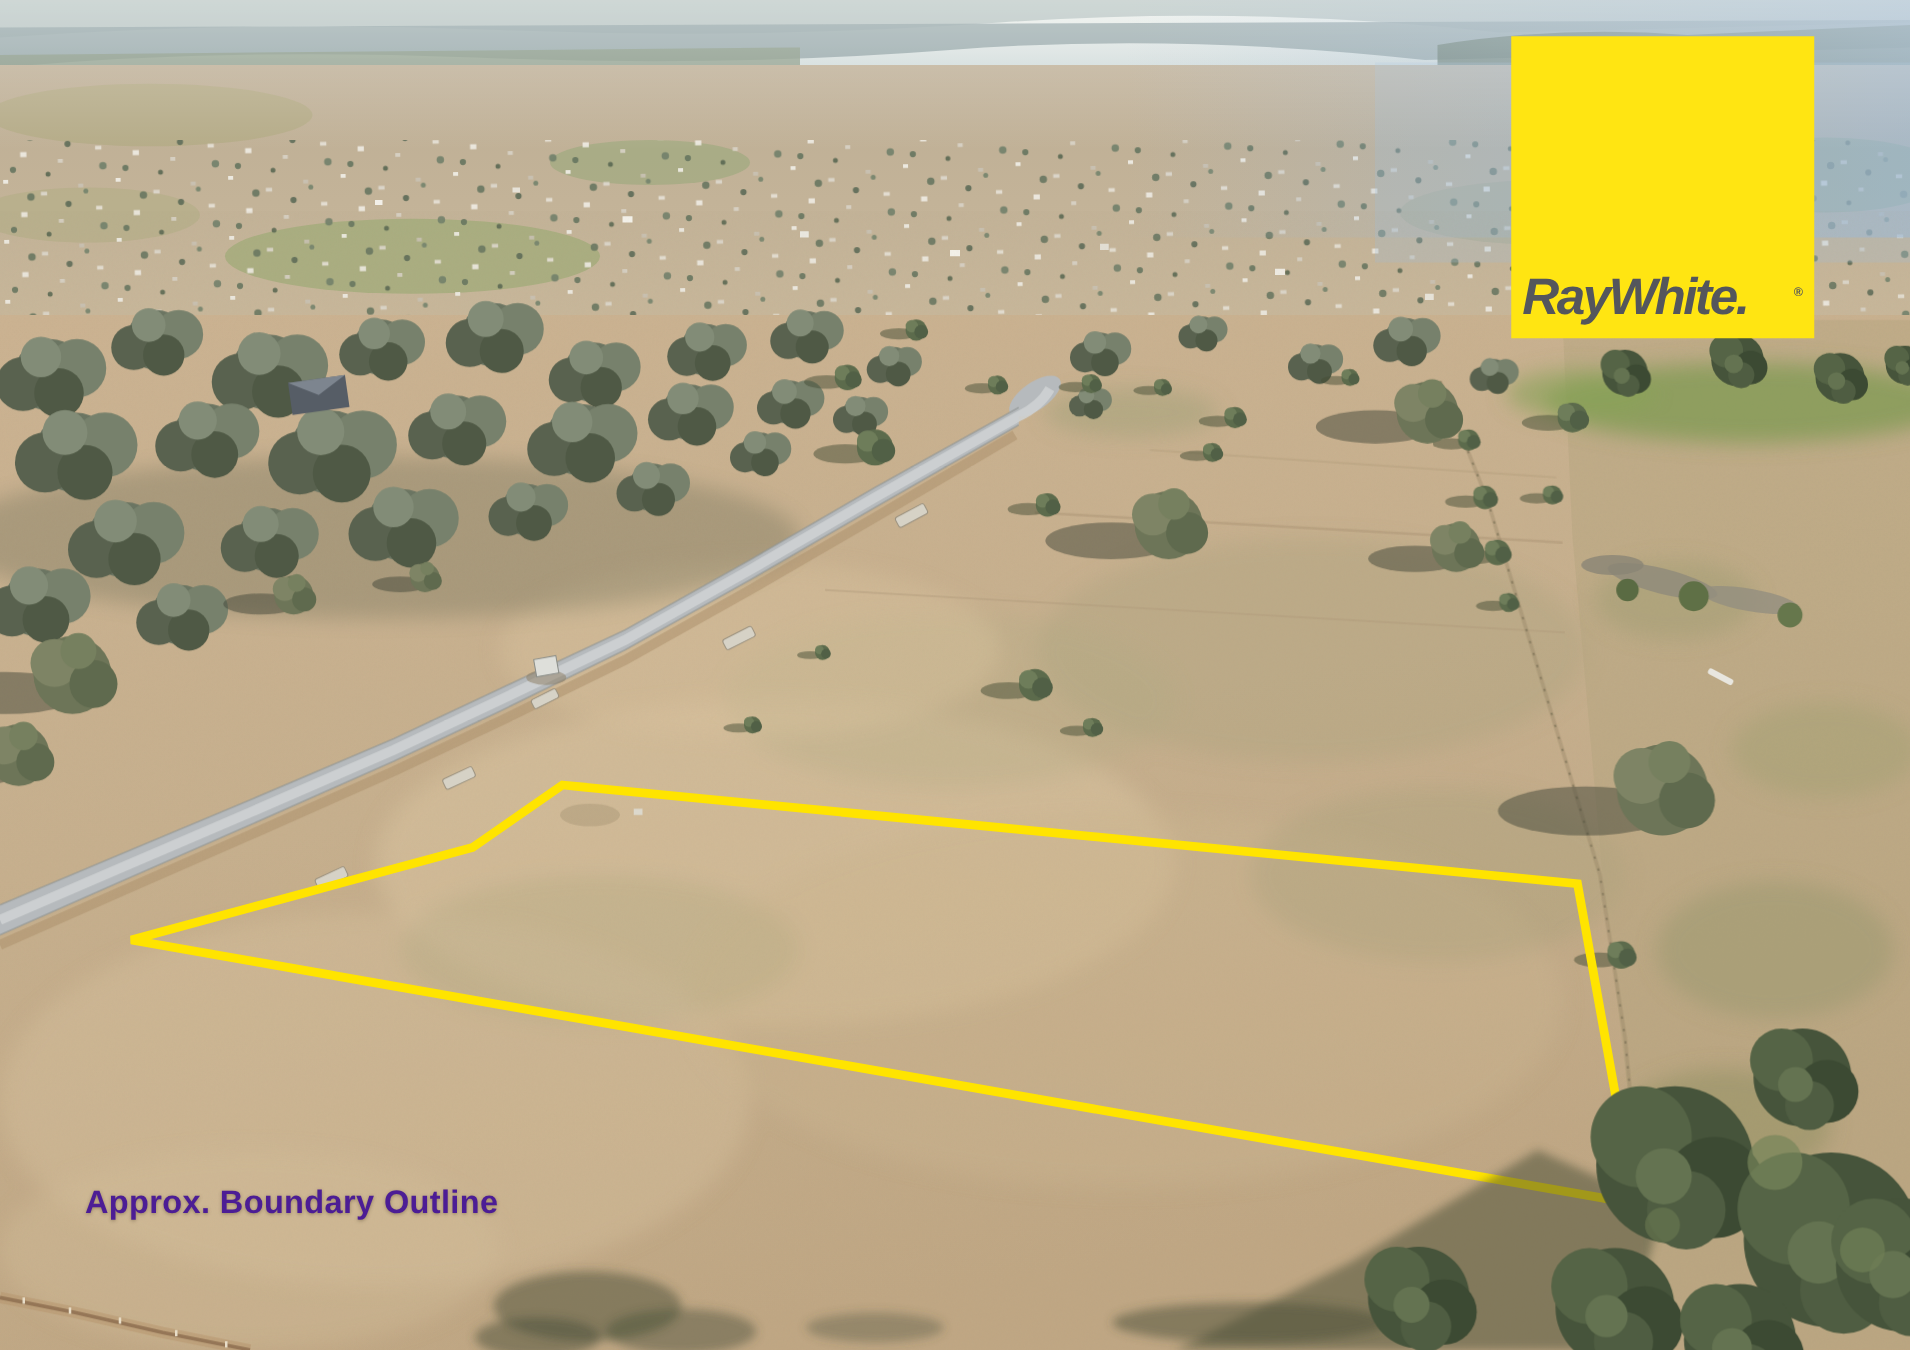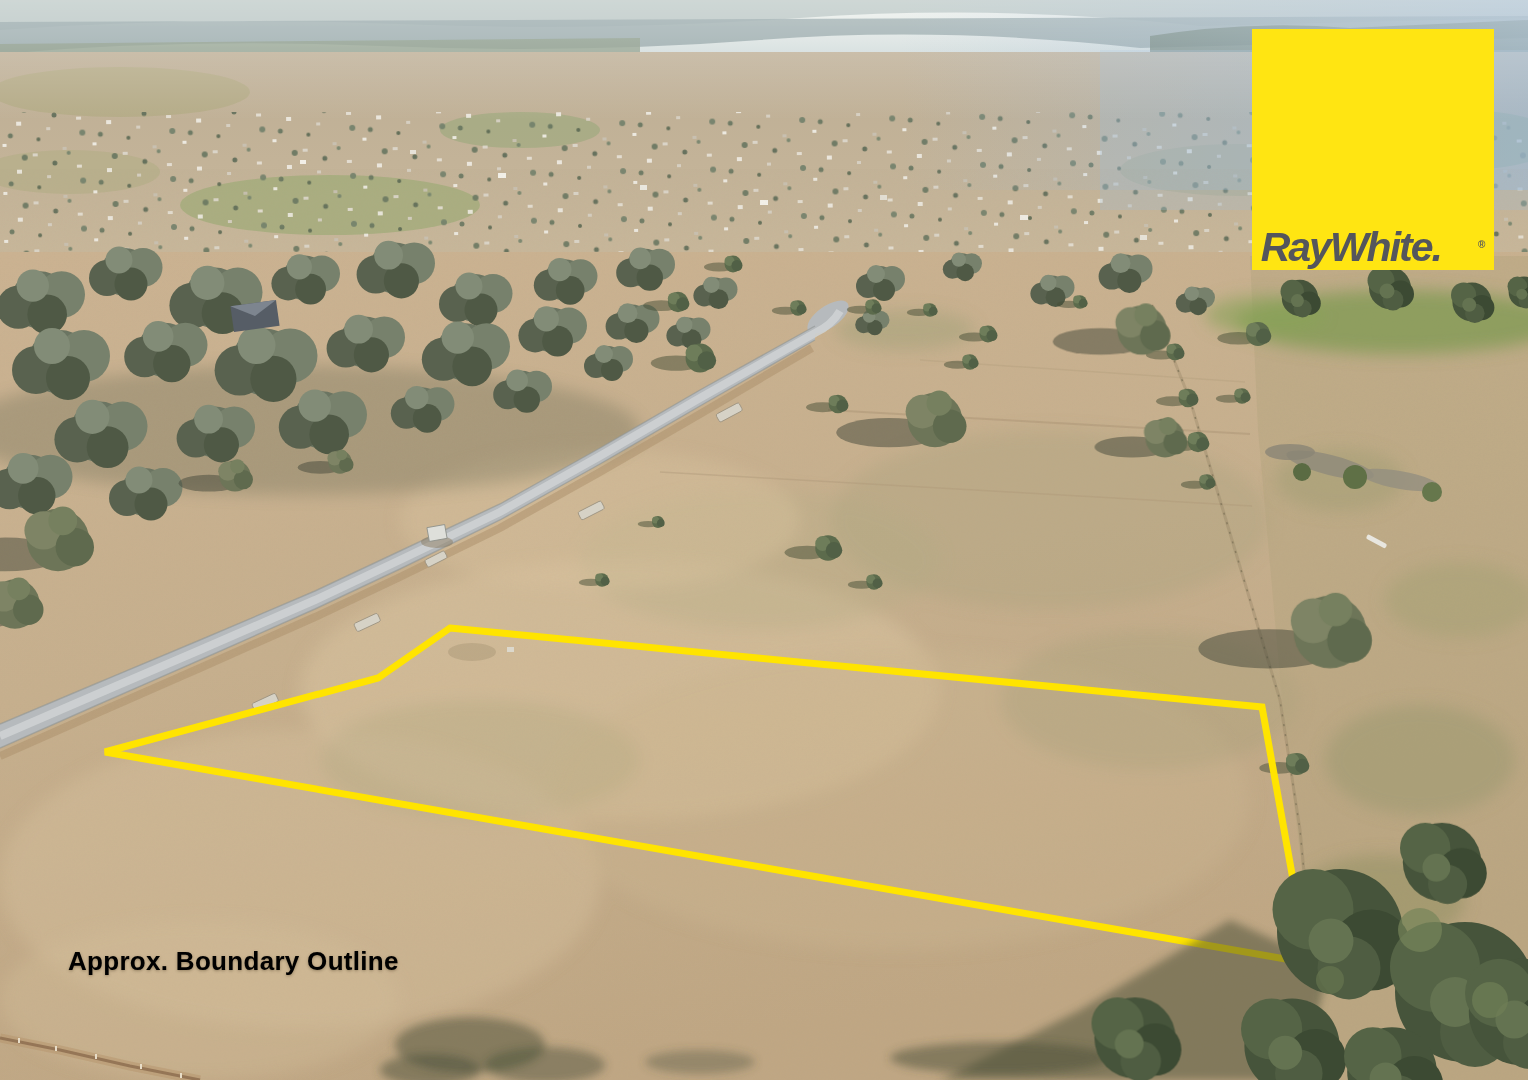--- a/index.html
+++ b/index.html
@@ -3,28 +3,28 @@
 <meta charset="utf-8">
 <style>
   html,body{margin:0;padding:0;background:#222;}
   .stage{
     position:relative;width:1528px;height:1080px;overflow:hidden;
     font-family:"Liberation Sans",sans-serif;background:#c7b190;
   }
   .stage svg.scene{position:absolute;left:0;top:0;width:1528px;height:1080px;display:block;}
   .caption{
     position:absolute;left:68px;top:946px;
-    font-size:26px;font-weight:bold;color:#000000;letter-spacing:.3px;
+    font-size:26px;font-weight:bold;color:#4c1d95;letter-spacing:.3px;
     text-shadow:0 1px 3px rgba(80,65,40,.45);
     user-select:none;
   }
   .logo{
-    position:absolute;left:1252px;top:29px;width:242px;height:241px;
+    position:absolute;left:1209px;top:29px;width:242px;height:241px;
     background:#FFE512;display:flex;align-items:flex-end;justify-content:center;
-    box-sizing:border-box;padding-bottom:2px;gap:36px;
+    box-sizing:border-box;padding-bottom:12px;gap:36px;
   }
   .logo-text{
     font-size:41px;font-weight:bold;font-style:italic;color:#54565C;
     letter-spacing:-2px;line-height:1;white-space:nowrap;
   }
   .logo-reg{
     font-size:10px;font-weight:bold;color:#54565C;font-style:normal;
     align-self:flex-end;margin:0 0 18px 1px;line-height:1;
   }
 </style>

